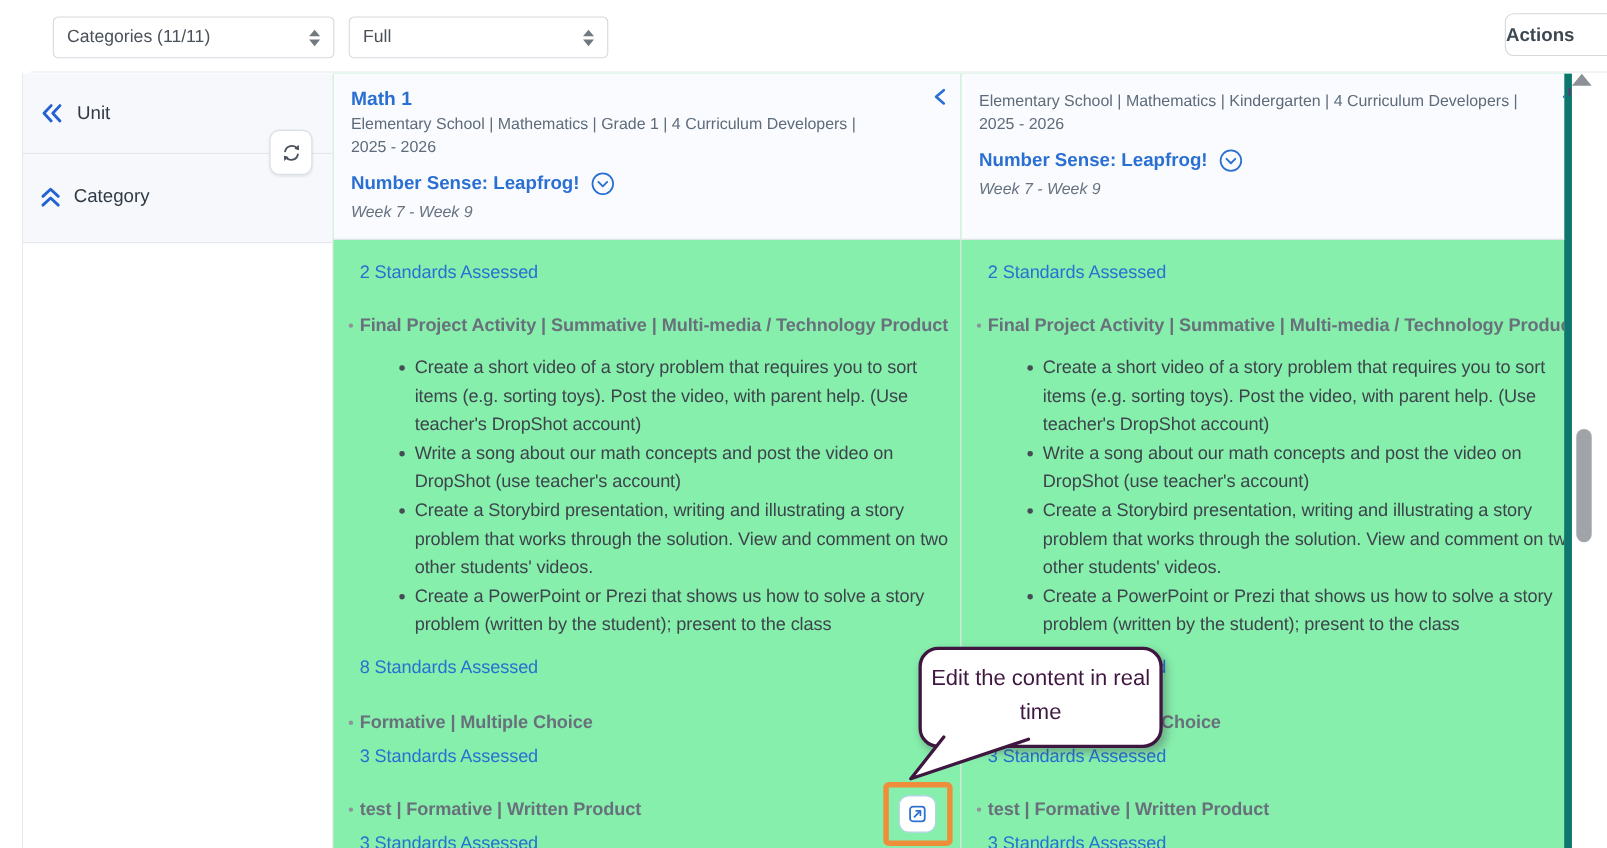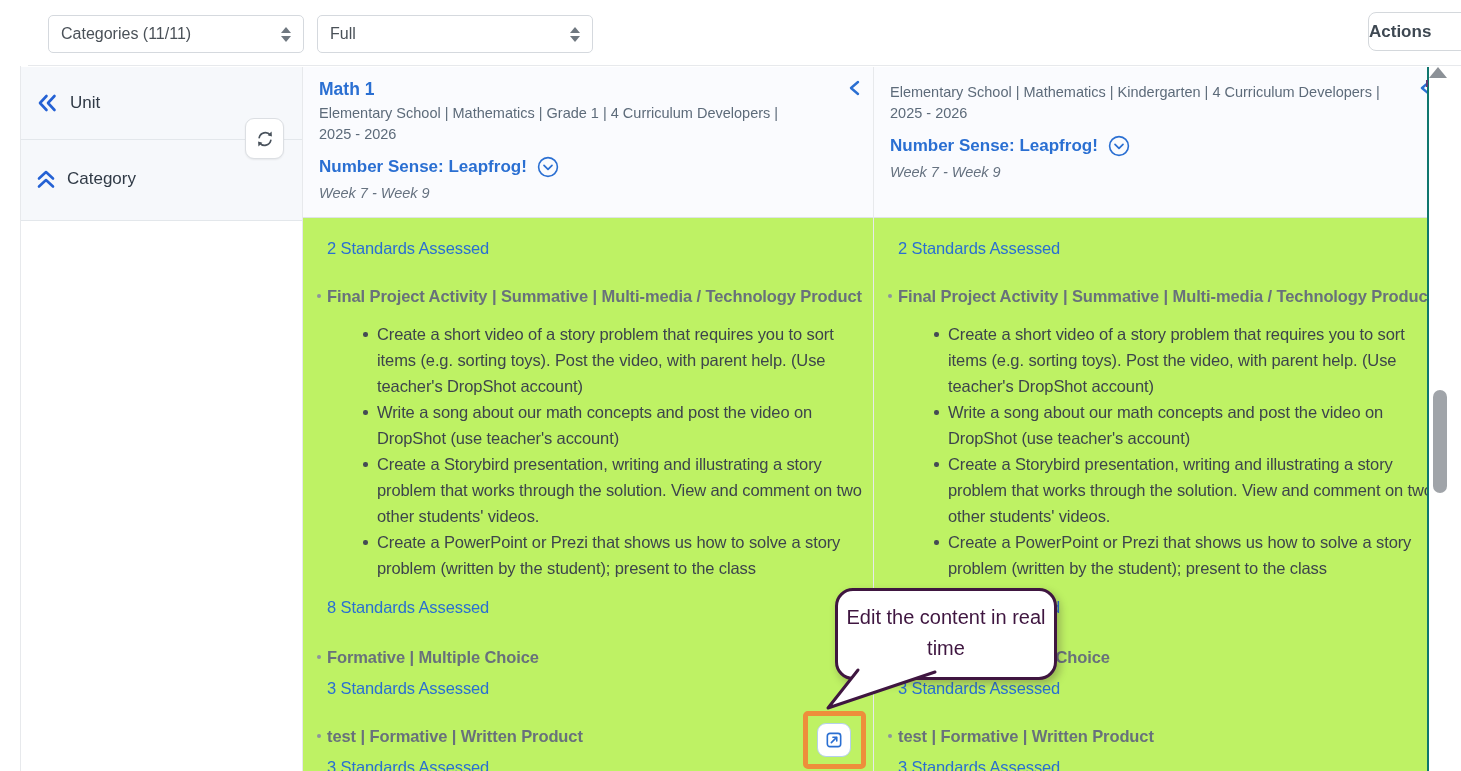--- a/index.html
+++ b/index.html
@@ -7,21 +7,21 @@
     font-family:"Liberation Sans", sans-serif; color:#3d444c; }
 
   
   .toolbar { position:absolute; left:0; top:0; width:1461px; height:66px;
     background:#fff; border-bottom:1px solid #e7e9ec; z-index:10;margin-left:28px; }
   .select { position:absolute; top:15px; height:38px; border:1px solid #d5d9de;
     border-radius:5px; background:#fff; display:flex; align-items:center;
     justify-content:space-between; padding:0 12px; font-size:16px; color:#4a5158;
     cursor:pointer; }
   .sel-categories { left:20px; width:256px; }
-  .sel-view { left:289px; width:276px; }
+  .sel-view { left:289px; width:236px; }
   .sort-arrows { display:flex; flex-direction:column; gap:3px; }
   .sort-arrows i { display:block; width:0; height:0;
     border-left:5px solid transparent; border-right:5px solid transparent; }
   .sort-arrows .up { border-bottom:6px solid #707880; }
   .sort-arrows .down { border-top:6px solid #707880; }
   .actions-btn { position:absolute; top:12px; left:1340px; width:112px; height:39px;
     border:1px solid #d4d8dc; border-radius:8px; background:#fff; display:flex;
     align-items:center; justify-content:space-between; gap:9px; font-size:17px;
     font-weight:700; color:#3e4852; cursor:pointer; }
   .caret-down { width:0; height:0; border-left:6px solid transparent;
@@ -38,21 +38,21 @@
   .row-unit { height:73px; border-bottom:1px solid #e3e7eb; }
   .row-category { height:77px; }
   .side-label { font-size:17px; color:#303a46; }
   .refresh-btn { position:absolute; left:224px; top:51px; width:39px; height:41px;
     background:#fff; border:1px solid #dcdfe3; border-radius:9px;
     box-shadow:0 1px 2px rgba(0,0,0,0.07); display:flex; align-items:center;
     justify-content:center; cursor:pointer; z-index:3; }
 
   
   .viewport { position:absolute; left:303px; top:67px; bottom:0; width:1126px;
-    overflow:hidden; border-right:2px solid #0f766e; display:flex; background:#bef264; }
+    overflow:hidden; border-right:7px solid #0f766e; display:flex; background:#86efac; }
   .col { width:571px; flex:0 0 571px; border-right:1px solid #e7e9ec; height:100%; }
   .col-header { position:relative; height:151px; background:#fafbfe;
     border-bottom:1px solid #dfe3e8; padding:12px 16px; }
   .col-title { font-size:17.5px; font-weight:700; color:#2a6fd2; cursor:pointer; }
   .col-meta { margin-top:3px; font-size:14.5px; color:#5d6b7a; line-height:21px; }
   .unit-row { margin-top:11px; display:flex; align-items:center; gap:10px; }
   .unit-name { font-size:17px; font-weight:700; color:#2a6fd2; cursor:pointer; }
   .week { margin-top:7px; font-size:14.5px; font-style:italic; color:#667280; }
   .collapse-btn { position:absolute; top:13px; right:13px; cursor:pointer; }
 

